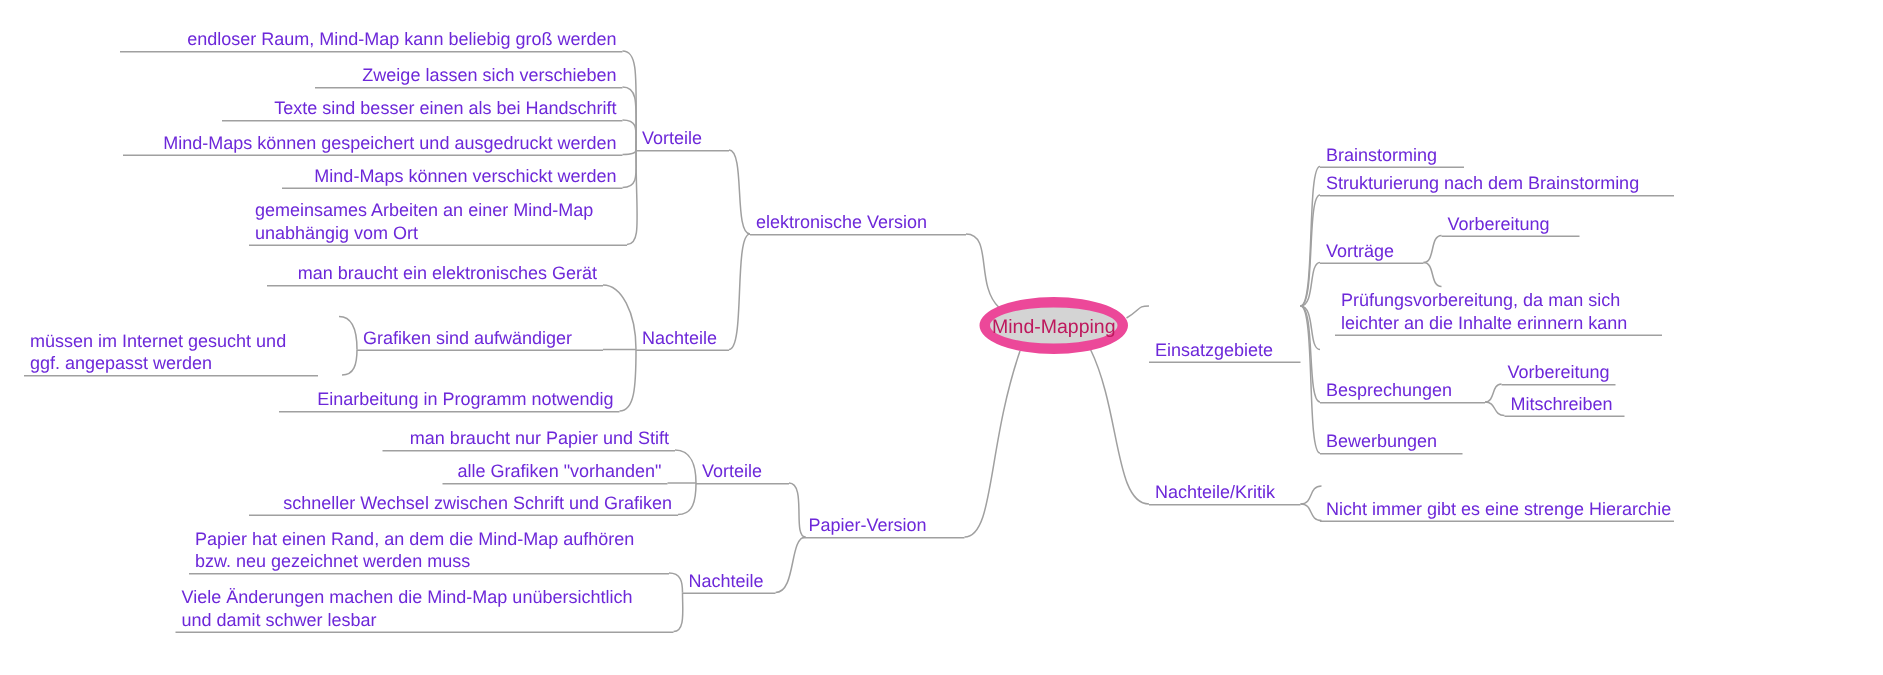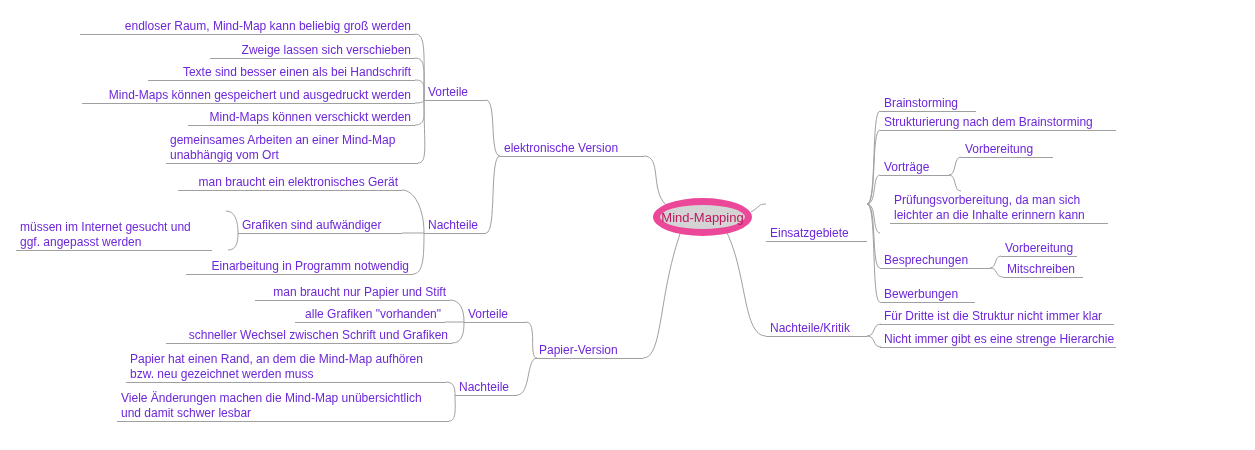--- a/index.html
+++ b/index.html
@@ -145,16 +145,15 @@
   <div class="node ta-l" style="left:961px;top:141px;width:92px;">Vorbereitung</div>
   <div class="node ta-l" style="left:880px;top:192px;width:218px;margin-left:10px;">Prüfungsvorbereitung, da man sich
 leichter an die Inhalte erinnern kann</div>
   <div class="node ta-l" style="left:880px;top:252px;width:110px;">Besprechungen</div>
   <div class="node ta-l" style="left:1001px;top:240px;width:76px;">Vorbereitung</div>
   <div class="node ta-l" style="left:1003px;top:261px;width:80px;">Mitschreiben</div>
   <div class="node ta-l" style="left:880px;top:286px;width:95px;">Bewerbungen</div>
 
   <div class="node ta-c" style="left:766px;top:320px;width:101px;">Nachteile/Kritik</div>
 
-  <div class="node ta-l" style="left:880px;top:308px;width:234px;">Für Dritte ist die Struktur nicht immer klar</div>
   <div class="node ta-l" style="left:880px;top:331px;width:236px;">Nicht immer gibt es eine strenge Hierarchie</div>
 
 </div>
 
 </body></html>

